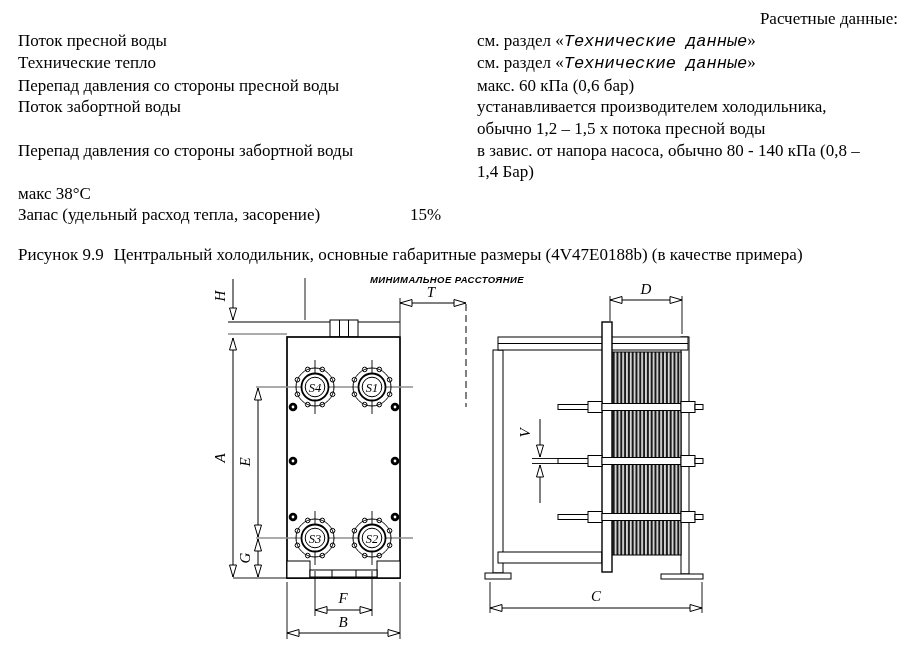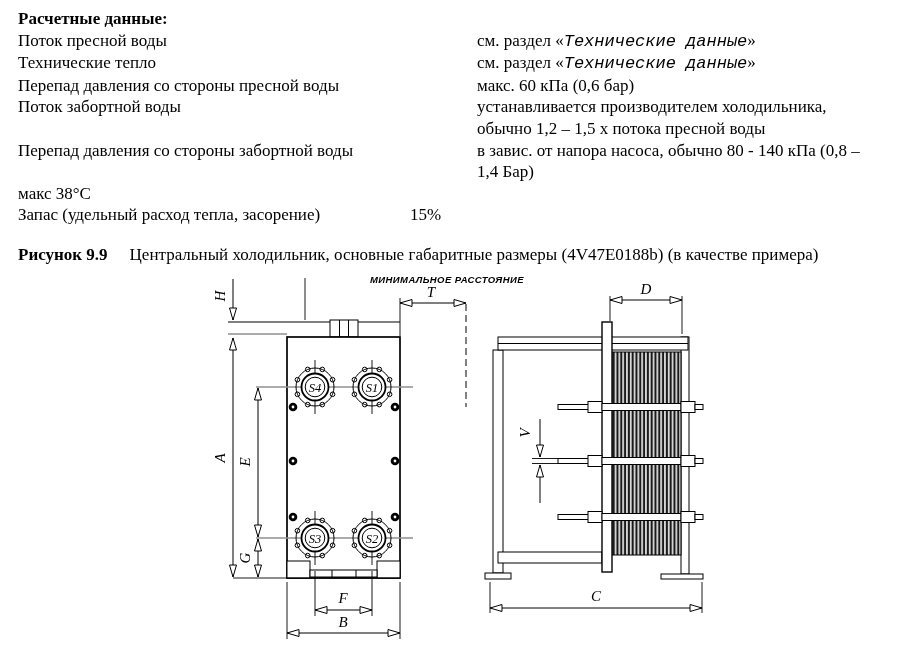--- a/index.html
+++ b/index.html
@@ -1,28 +1,28 @@
 <!DOCTYPE html>
 <html><head>
 <meta charset="utf-8">
 <style>
   html,body{margin:0;padding:0;}
   body{
     width:901px;height:646px;position:relative;background:#fff;color:#000;
     font-family:"Liberation Serif",serif;font-size:17px;overflow:hidden;
   }
   .spec{position:absolute;left:18px;top:8px;width:880px;}
-  .spec-heading{font-weight:bold;line-height:21.6px;}
+  .spec-heading{font-weight:normal;line-height:21.6px;text-align:right;}
   .spec-row{display:flex;line-height:21.6px;}
   .spec-label{width:459px;flex:0 0 459px;font-family:Liberation Serif, serif;}
   .spec-row.narrow .spec-label{width:392px;flex:0 0 392px;}
   .spec-value{white-space:nowrap;}
   .it{font-style:italic;font-family:Liberation Mono, monospace;}
   .caption{position:absolute;left:18px;top:244px;width:880px;line-height:21px;}
-  .caption .cap-label{font-weight:bold;margin-right:22px;}
+  .caption .cap-label{font-weight:normal;margin-right:10px;}
   .drawing{position:absolute;left:0;top:268px;}
   
   .s1{stroke:#000;stroke-width:1;fill:none;}
   .s17{stroke:#000;stroke-width:1.7;fill:#fff;}
   .sw{stroke:#000;stroke-width:1;fill:#fff;}
   .sw14{stroke:#000;stroke-width:1.4;fill:#fff;}
   .dim{stroke:#000;stroke-width:1;fill:none;}
   .ext{stroke:#000;stroke-width:0.9;fill:none;}
   .gray{stroke:#8f8f8f;stroke-width:1.5;fill:none;}
   .dash{stroke:#000;stroke-width:1;fill:none;stroke-dasharray:7 4;}

